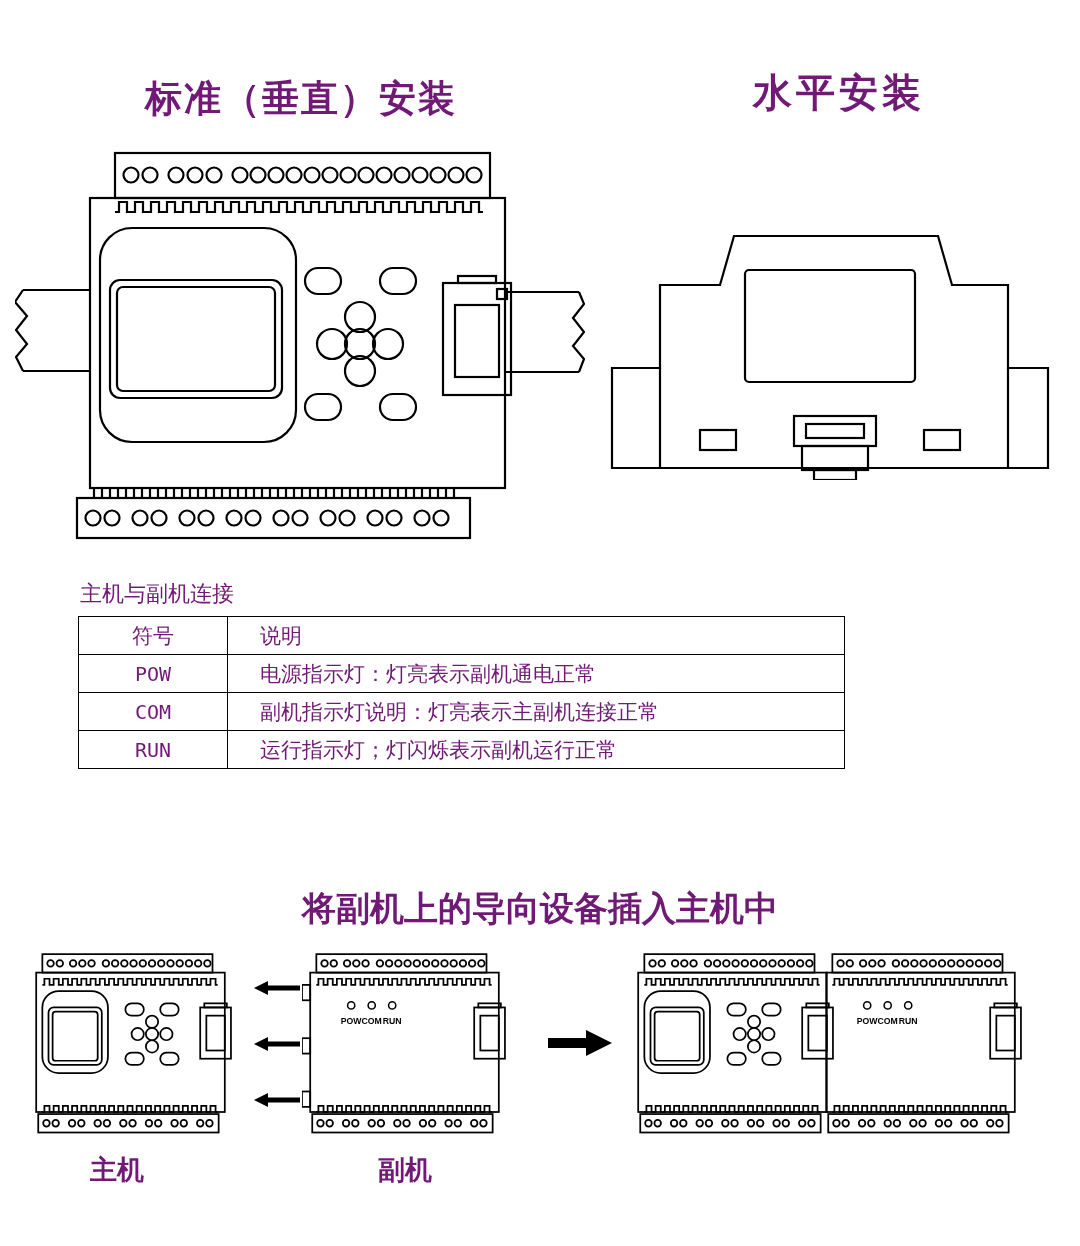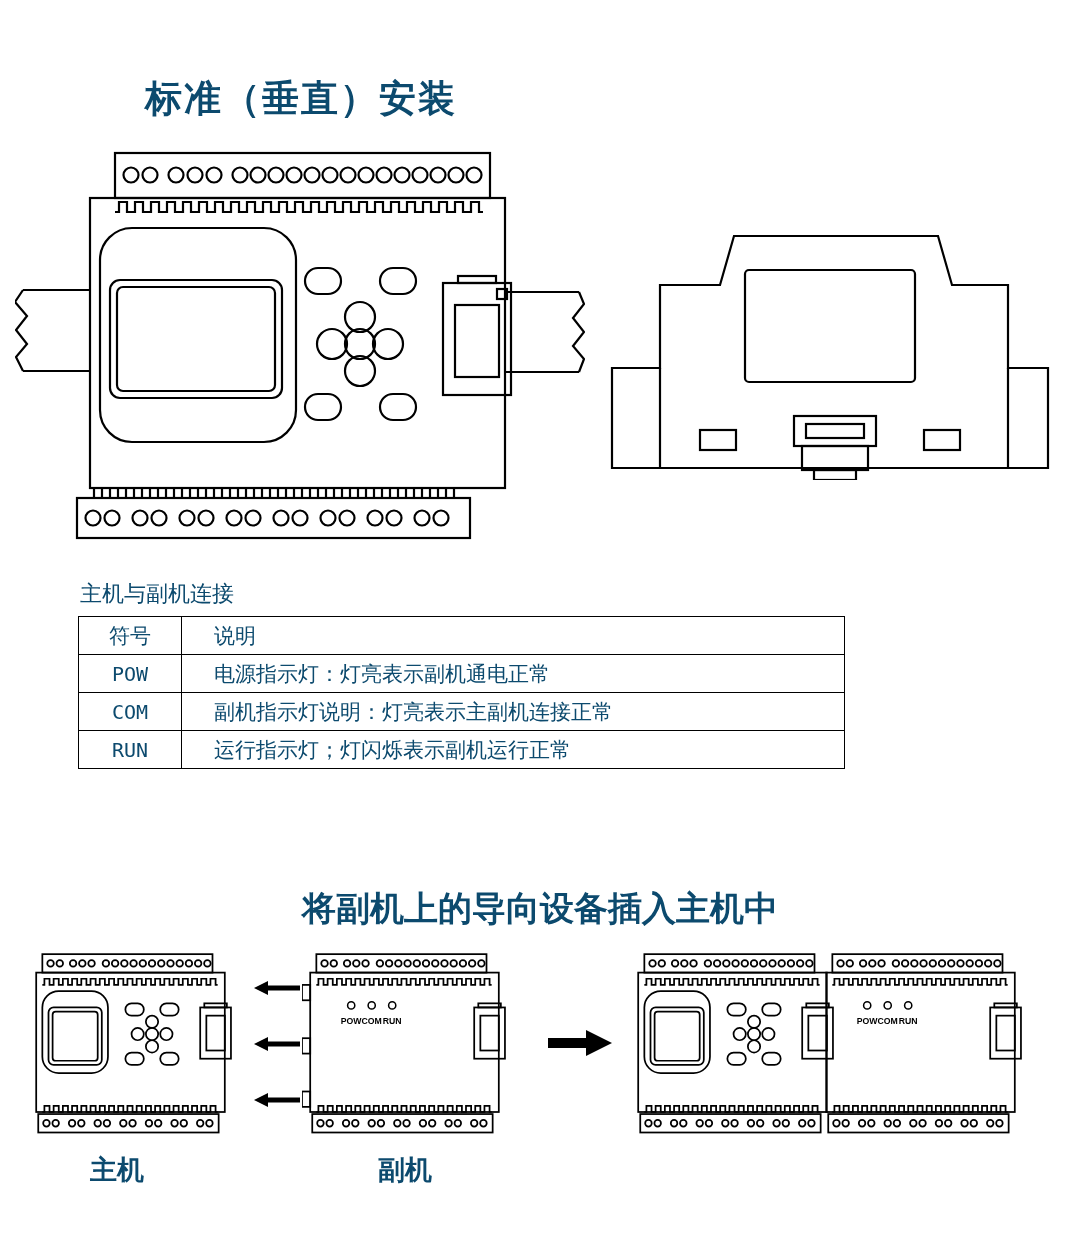--- a/index.html
+++ b/index.html
@@ -1,34 +1,34 @@
 <!DOCTYPE html>
 <html><head>
 <meta charset="utf-8">
 <style>
   * { margin:0; padding:0; box-sizing:border-box; }
   html,body { background:#ffffff; }
   .page {
     position:relative; width:1080px; height:1246px; background:#ffffff;
-    font-family:"Liberation Sans", sans-serif; color:#0c4a6e; overflow:hidden;
+    font-family:"Liberation Sans", sans-serif; color:#701a75; overflow:hidden;
   }
   .abs { position:absolute; }
 
   .vtitle { left:145px; top:74px;  font-family:"Liberation Serif",serif; font-weight:700; font-size:37px; letter-spacing:2px; }
   .htitle { left:753px; top:66px;  font-family:"Liberation Serif",serif; font-weight:700; font-size:39px; letter-spacing:4px; }
 
   .svg-vert  { left:15px;  top:150px; }
   .svg-horiz { left:610px; top:228px; }
   .lg { fill:none; stroke:#000; stroke-width:2.2; }
   .hz { fill:none; stroke:#000; stroke-width:2.2; }
 
   .tbl-title { left:80px; top:579px; font-size:22px; }
   table.ind { position:absolute; left:78px; top:616px; width:767px; border-collapse:collapse; table-layout:fixed; }
   .ind th, .ind td { border:1.5px solid #000; height:38px; font-size:21px; font-weight:400; vertical-align:middle; }
-  .ind th.symh, .ind td.sym { width:103px; text-align:center; }
+  .ind th.symh, .ind td.sym { width:149px; text-align:center; }
   .ind td.sym { font-family:"DejaVu Sans Mono",monospace; font-size:20px; }
   .ind th.desc, .ind td.desc { text-align:left; padding-left:32px; }
 
   .conn-title { left:540px; top:814px; transform:translateX(-50%); font-size:46px; font-weight:700; white-space:nowrap; }
   .conn-sub   { left:540px; top:886px; transform:translateX(-50%); font-size:34px; font-weight:700; white-space:nowrap; }
 
   .mini { position:absolute; }
   .mn { fill:none; stroke:#000; stroke-width:1.7; }
   .led-txt { fill:#000; stroke:none; font-family:"Liberation Sans",sans-serif; font-size:8.5px; font-weight:700; text-anchor:middle; }
   .arrow { position:absolute; }
@@ -107,20 +107,21 @@
             <circle cx="88" cy="52" r="3.5"></circle>
         </g>
         <text class="led-txt" x="48" y="70">POW</text>
         <text class="led-txt" x="68" y="70">COM</text>
         <text class="led-txt" x="88" y="70">RUN</text>
       </g>
     </defs>
   </svg>
 
   <div class="abs vtitle">标准（垂直）安装</div>
+  <div class="abs htitle">水平安装</div>
 
   <svg class="abs svg-vert" width="570" height="390" viewBox="0 0 570 390">
     <g class="lg">
 
       <path d="M8,140 H76 M8,221 H76"></path>
       <polyline points="8,140 0,152 12,166 1,180 12,194 1,207 8,221"></polyline>
 
       <path d="M490,142 H564 M490,222 H564"></path>
       <polyline points="564,142 569,154 558,168 569,182 558,196 569,209 564,222"></polyline>
 

